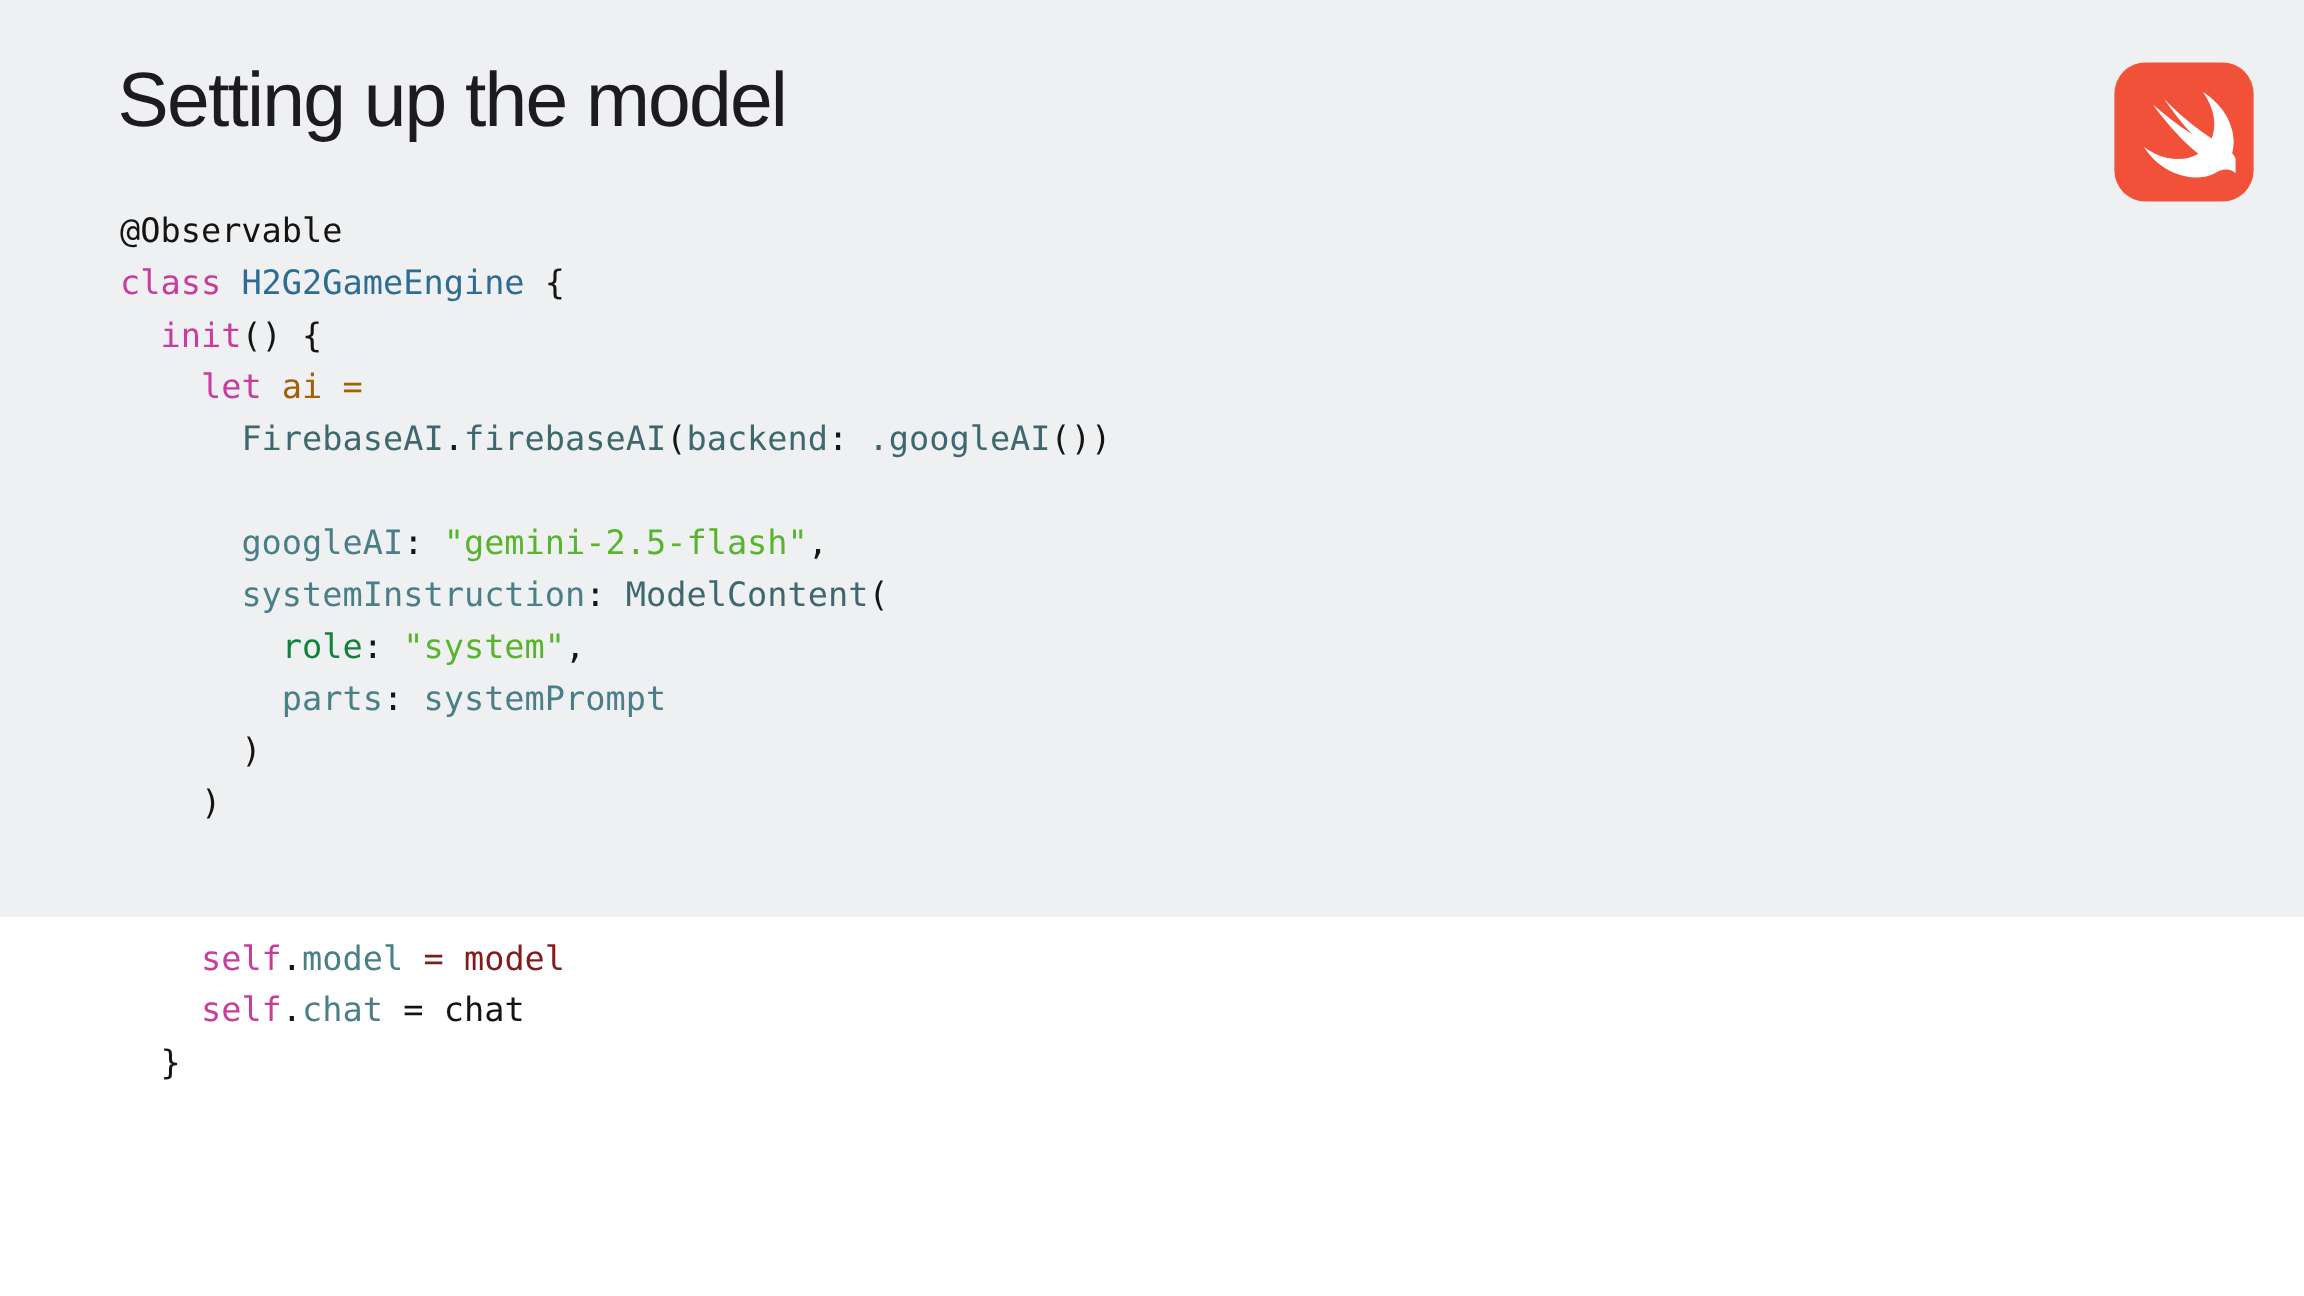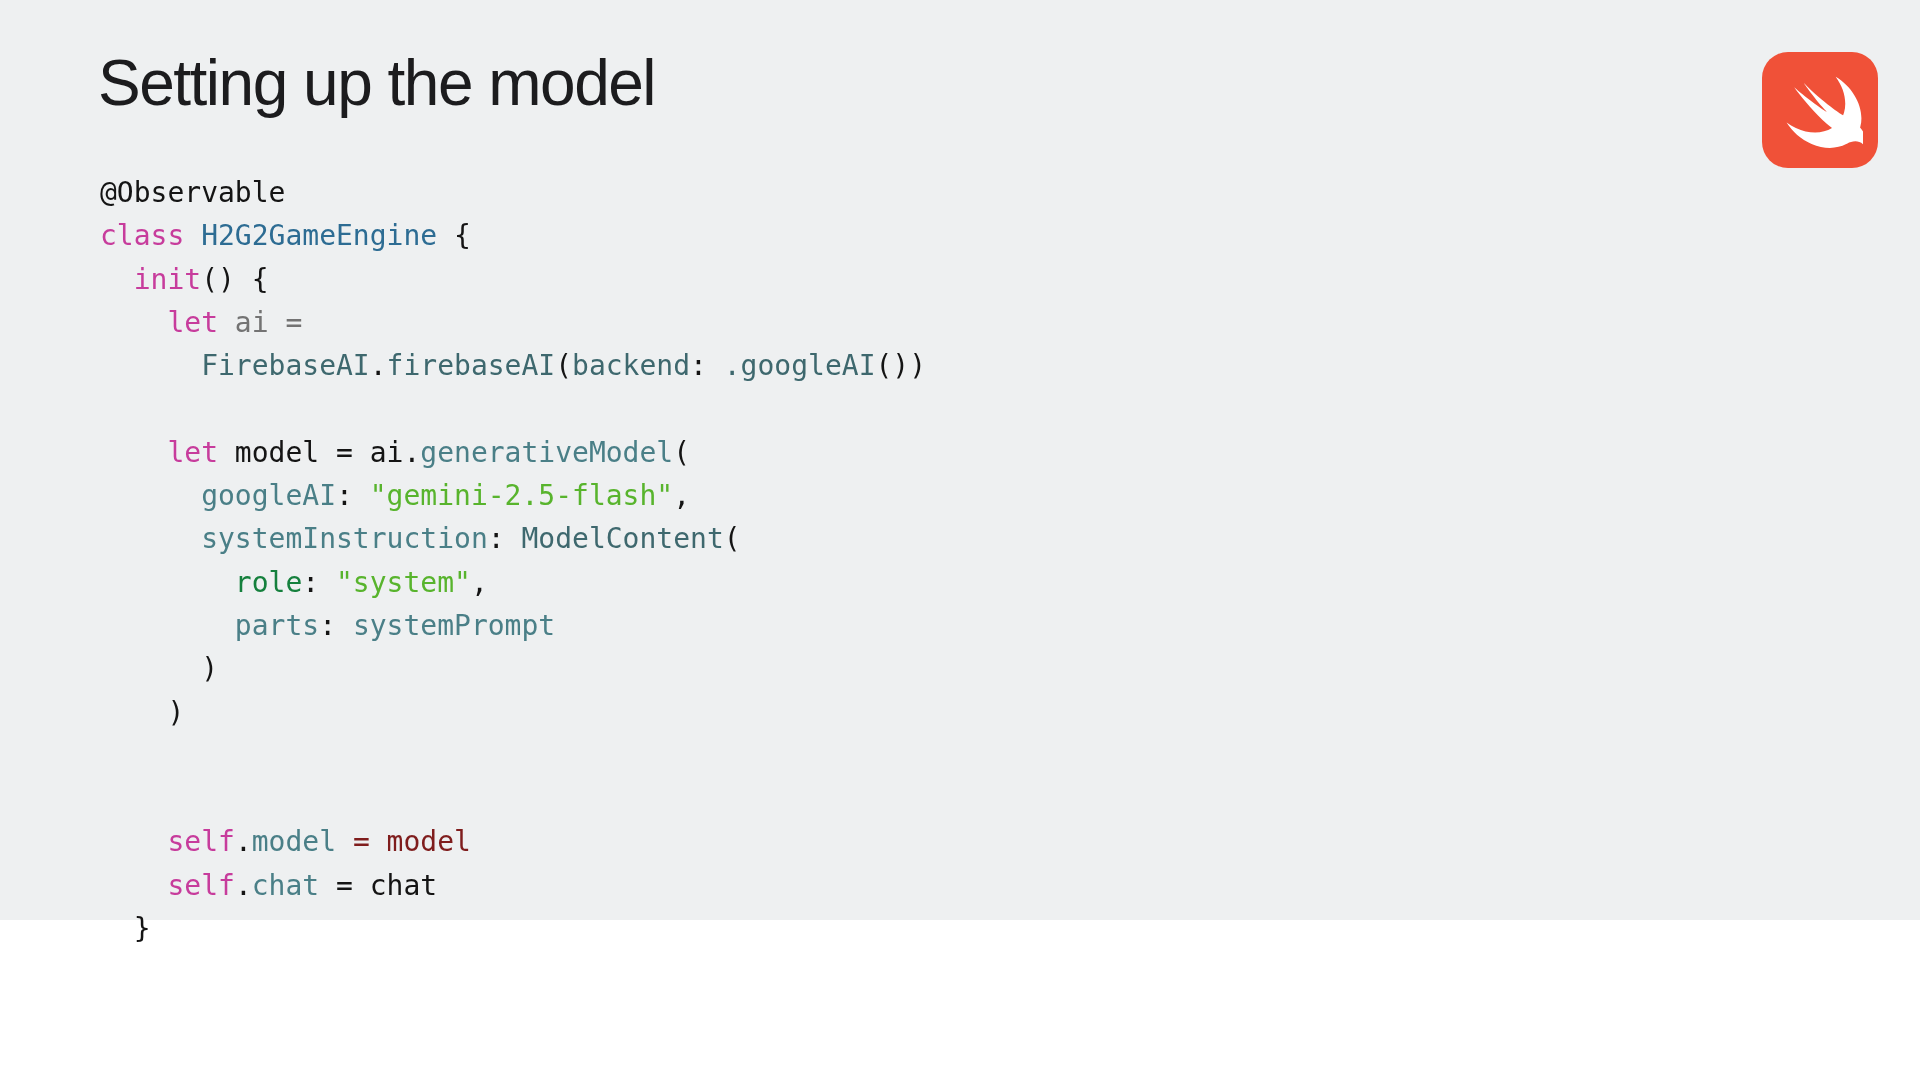--- a/index.html
+++ b/index.html
@@ -4,21 +4,21 @@
 <style>
   * { margin: 0; padding: 0; box-sizing: border-box; }
   html, body { width: 1920px; height: 1080px; }
   body {
     font-family: "Liberation Sans", sans-serif;
     overflow: hidden;
   }
   .slide {
     position: relative;
     width: 1920px;
-    height: 920px;
+    height: 764px;
     background: var(--bg, #EEF0F1);
   }
   .slide-title {
     position: absolute;
     left: 98px;
     top: 46px;
     font-size: 64px;
     font-weight: 500;
     letter-spacing: -1.5px;
     color: var(--title, #1C1C1E);
@@ -66,24 +66,23 @@
       <svg viewBox="0 0 24 24" aria-hidden="true">
         <path fill="#FFFFFF" d="M23.184 16.916c.034-.115.067-.23.096-.349 1.239-4.94-1.787-10.782-6.907-13.858 2.244 3.042 3.236 6.727 2.355 9.95-.078.287-.173.562-.276.83a4.895 4.895 0 0 1-.352-.21S12.962 10.1 7.502 4.47c-.143-.148 2.912 4.368 6.38 8.03-1.634-.917-6.188-4.23-9.07-6.868.354.59.775 1.16 1.238 1.704 2.405 3.05 5.542 6.813 9.3 9.704-2.64 1.616-6.37 1.741-10.084-.003-.92-.43-1.783-.95-2.586-1.54 1.58 2.53 4.012 4.712 6.972 5.985 3.53 1.517 7.042 1.414 9.657.025l-.002.004s.012-.006.03-.017c.108-.057.214-.116.318-.178 1.256-.652 3.736-1.313 5.068 1.276.326.635 1.02-2.73-1.539-5.676z"></path>
       </svg>
     </span>
   </div>
 
   <div class="code-block" id="code-container">
       <div class="code-line"><span style="color: rgb(20, 20, 20);">@Observable</span></div>
       <div class="code-line"><span style="color: rgb(199, 60, 156);">class</span><span style="color: rgb(20, 20, 20);"> </span><span style="color: rgb(45, 108, 147);">H2G2GameEngine</span><span style="color: rgb(20, 20, 20);"> {</span></div>
       <div class="code-line"><span style="color: rgb(20, 20, 20);">  </span><span style="color: rgb(199, 60, 156);">init</span><span style="color: rgb(20, 20, 20);">() {</span></div>
-      <div class="code-line"><span style="color: rgb(20, 20, 20);">    </span><span style="color: rgb(199, 60, 156);">let</span><span style="color: #737373;"> ai =</span></div>
+      <div class="code-line"><span style="color: rgb(20, 20, 20);">    </span><span style="color: rgb(199, 60, 156);">let</span><span style="color: #a16207;"> ai =</span></div>
       <div class="code-line"><span style="color: rgb(20, 20, 20);">      </span><span style="color: rgb(62, 104, 110);">FirebaseAI</span><span style="color: rgb(20, 20, 20);">.</span><span style="color: rgb(62, 104, 110);">firebaseAI</span><span style="color: rgb(20, 20, 20);">(</span><span style="color: rgb(62, 104, 110);">backend</span><span style="color: rgb(20, 20, 20);">: </span><span style="color: rgb(62, 104, 110);">.googleAI</span><span style="color: rgb(20, 20, 20);">())</span></div>
       <div class="code-line">&nbsp;</div>
-      <div class="code-line"><span style="color: rgb(20, 20, 20);">    </span><span style="color: rgb(199, 60, 156);">let</span><span style="color: rgb(20, 20, 20);"> model = ai.</span><span style="color: rgb(74, 127, 135);">generativeModel</span><span style="color: rgb(20, 20, 20);">(</span></div>
       <div class="code-line"><span style="color: rgb(20, 20, 20);">      </span><span style="color: rgb(74, 127, 135);">googleAI</span><span style="color: rgb(20, 20, 20);">: </span><span style="color: rgb(88, 180, 45);">"gemini-2.5-flash"</span><span style="color: rgb(20, 20, 20);">,</span></div>
       <div class="code-line"><span style="color: rgb(20, 20, 20);">      </span><span style="color: rgb(74, 127, 135);">systemInstruction</span><span style="color: rgb(20, 20, 20);">: </span><span style="color: rgb(62, 104, 110);">ModelContent</span><span style="color: rgb(20, 20, 20);">(</span></div>
       <div class="code-line"><span style="color: rgb(20, 20, 20);">        </span><span style="color: #15803d;">role</span><span style="color: rgb(20, 20, 20);">: </span><span style="color: rgb(88, 180, 45);">"system"</span><span style="color: rgb(20, 20, 20);">,</span></div>
       <div class="code-line"><span style="color: rgb(20, 20, 20);">        </span><span style="color: rgb(74, 127, 135);">parts</span><span style="color: rgb(20, 20, 20);">: </span><span style="color: rgb(74, 127, 135);">systemPrompt</span></div>
       <div class="code-line"><span style="color: rgb(20, 20, 20);">      )</span></div>
       <div class="code-line"><span style="color: rgb(20, 20, 20);">    )</span></div>
       <div class="code-line">&nbsp;</div>
       <div class="code-line">&nbsp;</div>
       <div class="code-line"><span style="color: rgb(20, 20, 20);">    </span><span style="color: rgb(199, 60, 156);">self</span><span style="color: rgb(20, 20, 20);">.</span><span style="color: rgb(74, 127, 135);">model</span><span style="color: #7f1d1d;"> = model</span></div>
       <div class="code-line"><span style="color: rgb(20, 20, 20);">    </span><span style="color: rgb(199, 60, 156);">self</span><span style="color: rgb(20, 20, 20);">.</span><span style="color: rgb(74, 127, 135); margin-top: 19px;">chat</span><span style="color: rgb(20, 20, 20);"> = chat</span></div>

